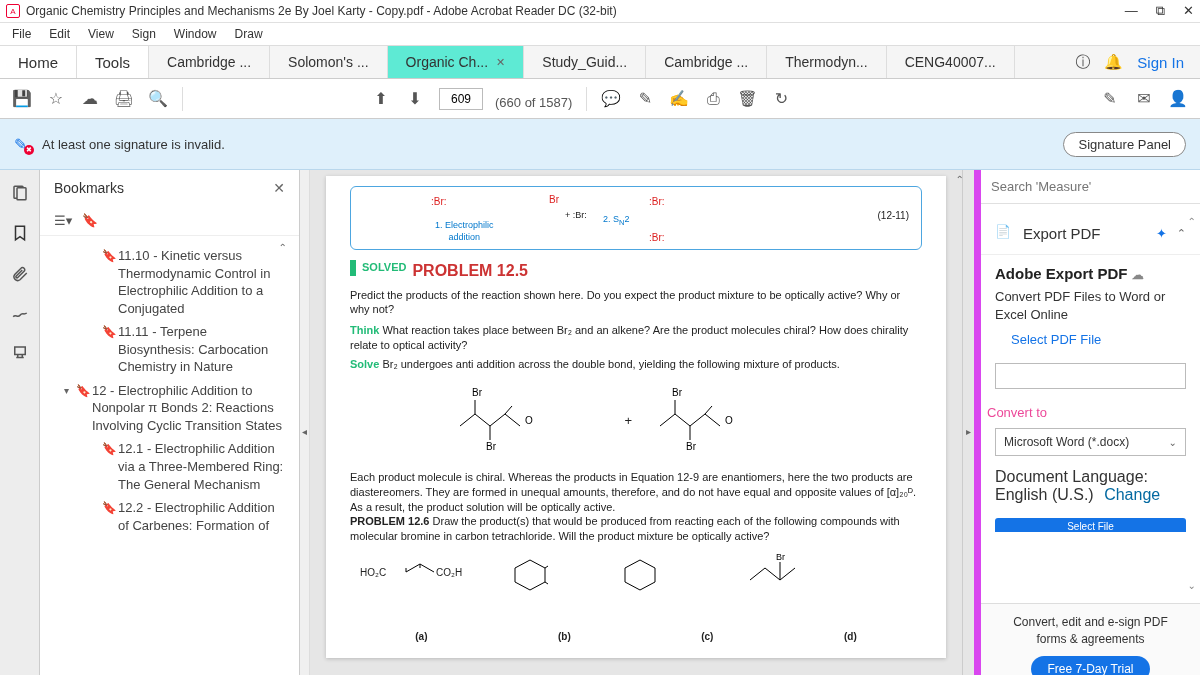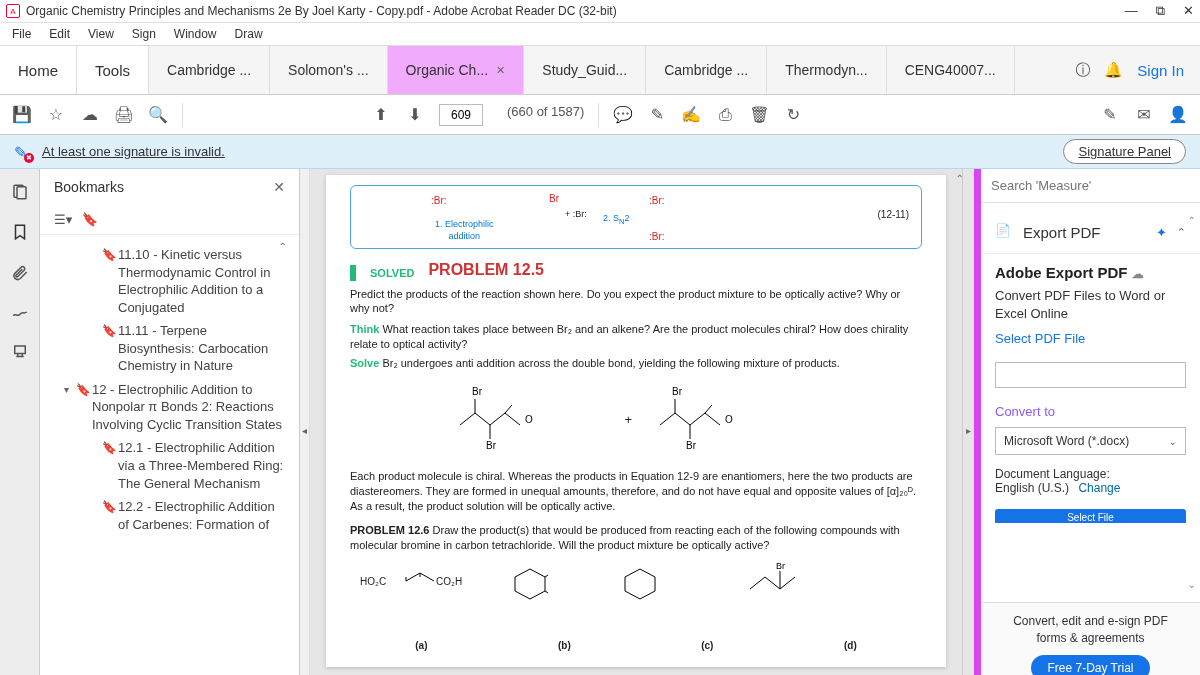--- a/index.html
+++ b/index.html
@@ -7,37 +7,37 @@
 
 .titlebar { height: 23px; background: #fff; display: flex; align-items: center; padding: 0 6px; border-bottom: 1px solid #e0e0e0; }
 .titlebar .app-icon { width: 14px; height: 14px; background: #fff; border: 1px solid #e03; border-radius: 2px; margin-right: 6px; display: flex; align-items: center; justify-content: center; font-size: 8px; color: #e03; }
 .titlebar .title { flex: 1; font-size: 12px; color: #333; }
 .titlebar .win-btns { display: flex; gap: 18px; font-size: 13px; color: #333; }
 .titlebar .win-btns span { cursor: pointer; }
 
 .menubar { height: 22px; display: flex; align-items: center; padding: 0 4px; gap: 2px; font-size: 12px; color: #333; }
 .menubar span { padding: 2px 8px; cursor: pointer; }
 
-.tabrow { height: 50px; display: flex; align-items: stretch; border-top: 1px solid #ddd; border-bottom: 1px solid #ccc; background: #f5f5f5; }
+.tabrow { height: 34px; display: flex; align-items: stretch; border-top: 1px solid #ddd; border-bottom: 1px solid #ccc; background: #f5f5f5; }
 .tabrow .tab { padding: 0 18px; display: flex; align-items: center; font-size: 14px; color: #333; border-right: 1px solid #ddd; cursor: pointer; }
 .tabrow .tab.home, .tabrow .tab.tools { background: #fff; font-size: 15px; }
-.tabrow .tab.active { background: #f0abfc; }
+.tabrow .tab.active { background: #5eead4; }
 .tabrow .tab .close-x { margin-left: 8px; font-size: 11px; color: #666; }
 .tabrow .right { margin-left: auto; display: flex; align-items: center; gap: 14px; padding: 0 16px; color: #555; }
 .tabrow .right .signin { color: #1473e6; font-size: 15px; }
 .tabrow .right .ico { font-size: 15px; }
 
 .toolbar { height: 40px; display: flex; align-items: center; padding: 0 12px; gap: 14px; border-bottom: 1px solid #ccc; color: #555; }
 .toolbar .ico { width: 20px; height: 20px; display: flex; align-items: center; justify-content: center; font-size: 16px; cursor: pointer; }
 .toolbar .sep { width: 1px; height: 24px; background: #ddd; }
-.toolbar .pagebox { display: flex; align-items: flex-start; gap: 24px; font-size: 13px; }
+.toolbar .pagebox { display: flex; align-items: flex-end; gap: 12px; font-size: 13px; }
 .toolbar .pagebox input { width: 44px; height: 22px; text-align: center; border: 1px solid #bbb; font-size: 12px; }
 .toolbar .right-tools { margin-left: auto; display: flex; align-items: center; gap: 14px; }
 
-.sigbar { height: 34px; background: #dff0fb; border-bottom: 1px solid #b9d7ec; display: flex; align-items: center; padding: 0 14px; font-size: 13px; color: #333; text-decoration: underline; }
+.sigbar { height: 51px; background: #dff0fb; border-bottom: 1px solid #b9d7ec; display: flex; align-items: center; padding: 0 14px; font-size: 13px; color: #333; }
 .sigbar .sig-ico { width: 18px; height: 18px; margin-right: 10px; position: relative; }
 .sigbar .sig-ico::before { content: "✎"; color: #1473e6; font-size: 16px; position: absolute; }
 .sigbar .sig-ico::after { content: "✖"; color: #fff; background: #e03; border-radius: 50%; font-size: 7px; width: 10px; height: 10px; display: flex; align-items: center; justify-content: center; position: absolute; bottom: -2px; right: -2px; }
 .sigbar .spacer { flex: 1; }
 .sigbar .sig-btn { border: 1px solid #888; border-radius: 14px; padding: 4px 14px; font-size: 13px; background: #fff; cursor: pointer; }
 
 .main { display: flex; height: calc(675px - 23px - 22px - 34px - 40px - 34px); }
 
 .railbar { width: 40px; background: #ededed; border-right: 1px solid #ccc; display: flex; flex-direction: column; align-items: center; gap: 18px; padding-top: 12px; color: #555; }
 .railbar .rico { width: 22px; height: 22px; display: flex; align-items: center; justify-content: center; font-size: 16px; cursor: pointer; }
@@ -59,21 +59,21 @@
 .bm-scroll-dn { position: absolute; bottom: 2px; right: 12px; font-size: 10px; color: #666; }
 .bm-collapse { width: 10px; display: flex; align-items: center; justify-content: center; background: #f0f0f0; cursor: pointer; color: #666; font-size: 10px; border-right: 1px solid #ddd; }
 
 .docwrap { flex: 1; background: #e6e6e6; display: flex; position: relative; overflow: hidden; }
 .doccol { flex: 1; overflow: hidden; display: flex; flex-direction: column; align-items: center; padding-top: 6px; }
 .page { width: 620px; background: #fff; box-shadow: 0 1px 4px rgba(0,0,0,0.2); padding: 10px 24px 14px 24px; font-size: 11px; color: #222; font-family: Georgia, 'Times New Roman', serif; line-height: 1.35; }
 .page .diagram-top { height: 64px; border: 1px solid #4da6e0; border-radius: 6px; margin-bottom: 10px; position: relative; font-size: 9px; color: #0077cc; background: #fff; }
 .page .diagram-top .lbl1 { position: absolute; left: 84px; bottom: 6px; text-align: center; }
 .page .diagram-top .br { position: absolute; top: 8px; color: #d22; font-size: 10px; }
 .page .diagram-top .eqno { position: absolute; right: 12px; top: 22px; color: #222; font-size: 10px; }
-.page .solved { display: flex; align-items: flex-end; gap: 14px; margin: 6px 0; }
+.page .solved { display: flex; align-items: flex-start; gap: 6px; margin: 6px 0; }
 .page .solved .bar { width: 6px; height: 16px; background: #2b7; }
 .page .solved .t1 { color: #2b7; font-weight: bold; font-size: 11px; }
 .page .solved .t2 { color: #c33; font-weight: bold; font-size: 16px; }
 .page .probrow { display: flex; gap: 12px; }
 .page .probrow .ptxt { flex: 1; }
 .page .probrow .pscheme { width: 180px; font-size: 10px; position: relative; height: 36px; }
 .page .pscheme .arrow { position: absolute; left: 96px; top: 10px; }
 .page .pscheme .q { position: absolute; right: 4px; top: 6px; font-size: 14px; }
 .page .pscheme .cond { position: absolute; left: 94px; top: -2px; font-size: 9px; line-height: 1.1; }
 .page .think { color: #2b7; font-weight: bold; }
@@ -91,26 +91,26 @@
 .rp-search input { flex: 1; border: none; padding: 0 10px; font-size: 13px; color: #999; outline: none; }
 .rp-body { flex: 1; overflow: hidden; padding: 0; position: relative; }
 .rp-row { padding: 12px 14px; border-bottom: 1px solid #eee; display: flex; align-items: center; gap: 10px; cursor: pointer; }
 .rp-row .ico { width: 18px; height: 18px; color: #888; }
 .rp-row .lbl { flex: 1; font-size: 15px; color: #333; }
 .rp-row .blue { color: #1473e6; }
 .rp-row .caret { color: #666; font-size: 11px; }
 .rp-section { padding: 10px 14px; }
 .rp-section .h { font-size: 15px; font-weight: bold; color: #222; margin-bottom: 6px; }
 .rp-section .sub { font-size: 13px; color: #333; line-height: 1.4; }
-.rp-section .link { color: #1473e6; cursor: pointer; margin-top: 8px; display: block; }
+.rp-section .link { color: #1473e6; cursor: pointer; margin-top: 8px; display: block; margin-left: 16px; }
 .rp-filebox { margin: 6px 14px; border: 1px solid #bbb; height: 26px; }
-.rp-convert { padding: 10px 14px 4px 14px; font-size: 13px; color: #8b5cf6; }
+.rp-convert { padding: 10px 14px 4px 6px; font-size: 13px; color: #ec4899; }
 .rp-select { margin: 4px 14px; border: 1px solid #bbb; height: 28px; display: flex; align-items: center; padding: 0 8px; font-size: 12px; color: #333; }
 .rp-select .caret { margin-left: auto; color: #666; font-size: 10px; }
-.rp-lang { padding: 8px 14px; font-size: 12px; color: #333; }
+.rp-lang { padding: 8px 14px; font-size: 16px; color: #333; }
 .rp-lang .link { color: #0369a1; margin-top: 12px; }
 .rp-selectfile-partial { margin: 6px 14px 0 14px; background: #1473e6; color: #fff; height: 14px; border-radius: 3px 3px 0 0; font-size: 10px; text-align: center; overflow: hidden; line-height: 18px; }
 .rp-footer { border-top: 1px solid #ddd; padding: 10px 14px; text-align: center; background: #fafafa; }
 .rp-footer .msg { font-size: 12px; color: #333; line-height: 1.4; }
 .rp-footer .trial { margin-top: 8px; background: #1473e6; color: #fff; border-radius: 14px; padding: 6px 16px; display: inline-block; font-size: 12px; cursor: pointer; }
 .rp-scroll-up { position: absolute; top: 4px; right: 4px; font-size: 10px; color: #888; }
 .rp-scroll-dn { position: absolute; bottom: 4px; right: 4px; font-size: 10px; color: #888; }
 </style>
 </head>
 <body>
@@ -304,21 +304,21 @@
             <text x="112" y="20" font-size="10">Br</text>
               <text x="126" y="74" font-size="10">Br</text>
             <text x="312" y="20" font-size="10">Br</text>
               <text x="326" y="74" font-size="10">Br</text>
             <text x="165" y="48" font-size="10">O</text>
               <text x="365" y="48" font-size="10">O</text>
           </svg>
           <span class="plus">+</span>
         </div>
         <p>Each product molecule is chiral. Whereas the products in Equation 12-9 are enantiomers, here the two products are diastereomers. They are formed in unequal amounts, therefore, and do not have equal and opposite values of [α]₂₀ᴰ. As a result, the product solution will be optically active.</p>
-        <p style="margin-top:10px"><span class="probnum">PROBLEM 12.6</span><span> Draw the product(s) that would be produced from reacting each of the following compounds with molecular bromine in carbon tetrachloride. Will the product mixture be optically active?</span></p>
+        <p style=""><span class="probnum">PROBLEM 12.6</span><span> Draw the product(s) that would be produced from reacting each of the following compounds with molecular bromine in carbon tetrachloride. Will the product mixture be optically active?</span></p>
         <div style="position:relative;height:46px;margin-top:6px">
           <span style="position:absolute;left:10px;top:16px;font-size:10px">HO₂C</span>
           <span style="position:absolute;left:86px;top:16px;font-size:10px">CO₂H</span>
           <svg width="560" height="46" style="position:absolute;left:0;top:0">
             <g stroke="#000" fill="none" stroke-width="1">
               <path d="M56 22 L70 14 L84 22 M70 14 L70 18 M56 22 L56 18"></path>
               <path d="M180 10 L195 18 L195 32 L180 40 L165 32 L165 18 Z M195 18 L198 16 M195 32 L198 34"></path>
               <path d="M290 10 L305 18 L305 32 L290 40 L275 32 L275 18 Z"></path>
               <path d="M400 30 L415 18 L430 30 L445 18 M430 30 L430 12"></path>
             </g>

